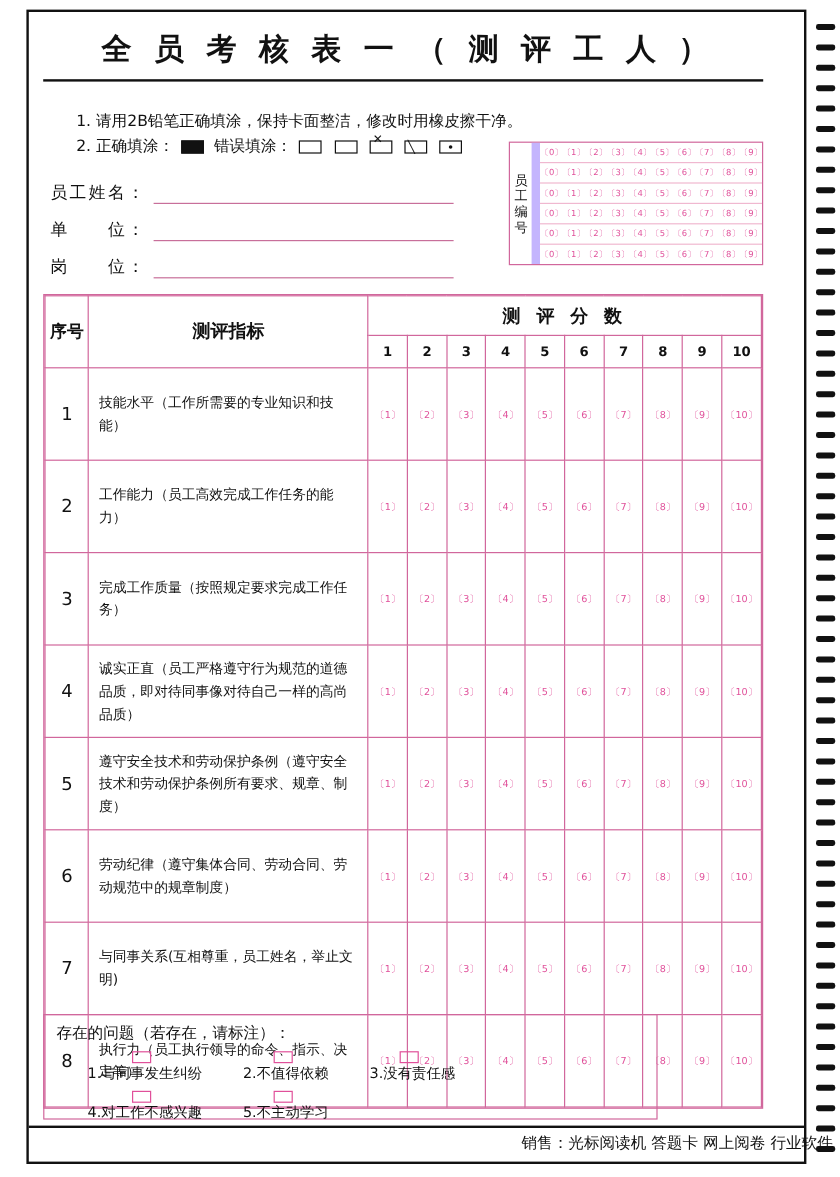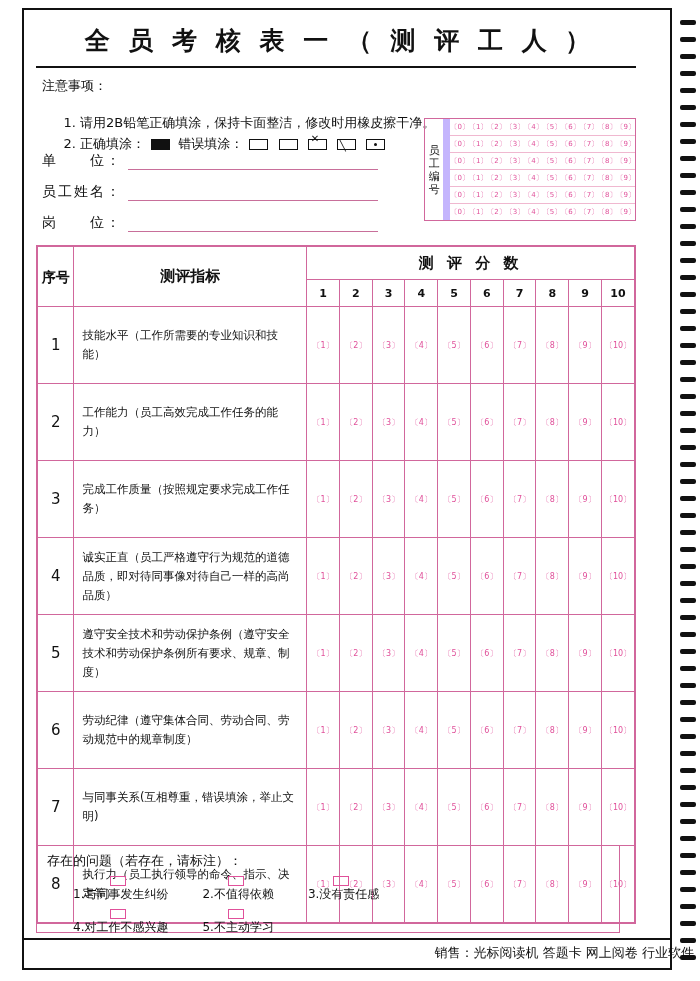--- a/index.html
+++ b/index.html
@@ -37,21 +37,21 @@
   th,td{border:1px solid #d1679c;}
   .hdr-seq{width:34px;text-align:center;font-size:14px;line-height:18px;margin-top:11px;}
   .hdr-ind{width:235px;text-align:center;font-size:15px;}
   .hdr-score{text-align:center;font-size:15px;letter-spacing:4px;height:30px;}
   .colnum{text-align:center;font-size:11px;height:24px;width:30px;}
   .rowseq{text-align:center;font-size:15px;}
   .rowind{font-size:11.5px;line-height:19px;padding:6px 8px;}
   .bub{text-align:center;font-size:8px;color:#e0509a;}
   .tr-body td{height:64px;}
   
-  .prob{position:absolute;left:36px;top:845px;width:584px;height:88px;border:1px solid #d1679c;box-sizing:border-box;padding:6px 10px;}
+  .prob{position:absolute;left:36px;top:845px;width:512px;height:88px;border:1px solid #d1679c;box-sizing:border-box;padding:6px 10px;}
   .prob .pt{font-size:13px;margin-bottom:6px;}
   .prob .prow{display:flex;font-size:12px;margin:6px 0 6px 26px;}
   .prob .pitem{display:flex;align-items:center;margin-right:34px;flex-direction:column;}
   .pb{display:inline-block;width:14px;height:8px;border:1px solid #e0509a;margin-right:5px;}
   .footrule{position:absolute;left:24px;top:938px;width:646px;height:2px;background:#111;}
   .footer{position:absolute;left:0;top:944px;width:694px;text-align:right;font-size:13px;}
 </style>
 </head>
 <body>
 
@@ -115,45 +115,44 @@
     <i style="top:884px"></i>
       <i style="top:901px"></i>
       <i style="top:918px"></i>
       <i style="top:935px"></i>
   </div>
 
   <div class="title">全 员 考 核 表 一 （ 测 评 工 人 ）</div>
   <div class="title-rule"></div>
 
   <div class="notice">
-    <div class="h">注意事项：</div>
     <ol>
       <li>请用2B铅笔正确填涂，保持卡面整洁，修改时用橡皮擦干净。</li>
       <li>
         <span>正确填涂：</span>
         <span class="marks"><span class="mk filled"></span></span>
         <span>错误填涂：</span>
         <span class="marks">
           <span class="mk"></span>
           <span class="mk"></span>
           <span class="mk cross"></span>
           <span class="mk slash"></span>
           <span class="mk dot"></span>
         </span>
       </li>
     </ol>
   </div>
 
   <div class="fields">
     <div class="fieldrow">
+      <span class="lbl">员工姓名：</span>
+      <span class="line"></span>
+    </div>
+    <div class="fieldrow">
       <span class="lbl">单　　位：</span>
-      <span class="line"></span>
-    </div>
-    <div class="fieldrow">
-      <span class="lbl">员工姓名：</span>
       <span class="line"></span>
     </div>
     <div class="fieldrow">
       <span class="lbl">岗　　位：</span>
       <span class="line"></span>
     </div>
   </div>
 
   <div class="idbox">
     <div class="idlabel">员工编号</div>
@@ -275,21 +274,21 @@
         <td class="bub">〔5〕</td>
         <td class="bub">〔6〕</td>
         <td class="bub">〔7〕</td>
         <td class="bub">〔8〕</td>
         <td class="bub">〔9〕</td>
         <td class="bub">〔10〕</td>
       </tr>
 
       <tr class="tr-body">
         <td class="rowseq">7</td>
-        <td class="rowind">与同事关系(互相尊重，错误填涂，举止文明)</td>
+        <td class="rowind">与同事关系(互相尊重，员工姓名，举止文明)</td>
         <td class="bub">〔1〕</td>
         <td class="bub">〔2〕</td>
         <td class="bub">〔3〕</td>
         <td class="bub">〔4〕</td>
         <td class="bub">〔5〕</td>
         <td class="bub">〔6〕</td>
         <td class="bub">〔7〕</td>
         <td class="bub">〔8〕</td>
         <td class="bub">〔9〕</td>
         <td class="bub">〔10〕</td>

